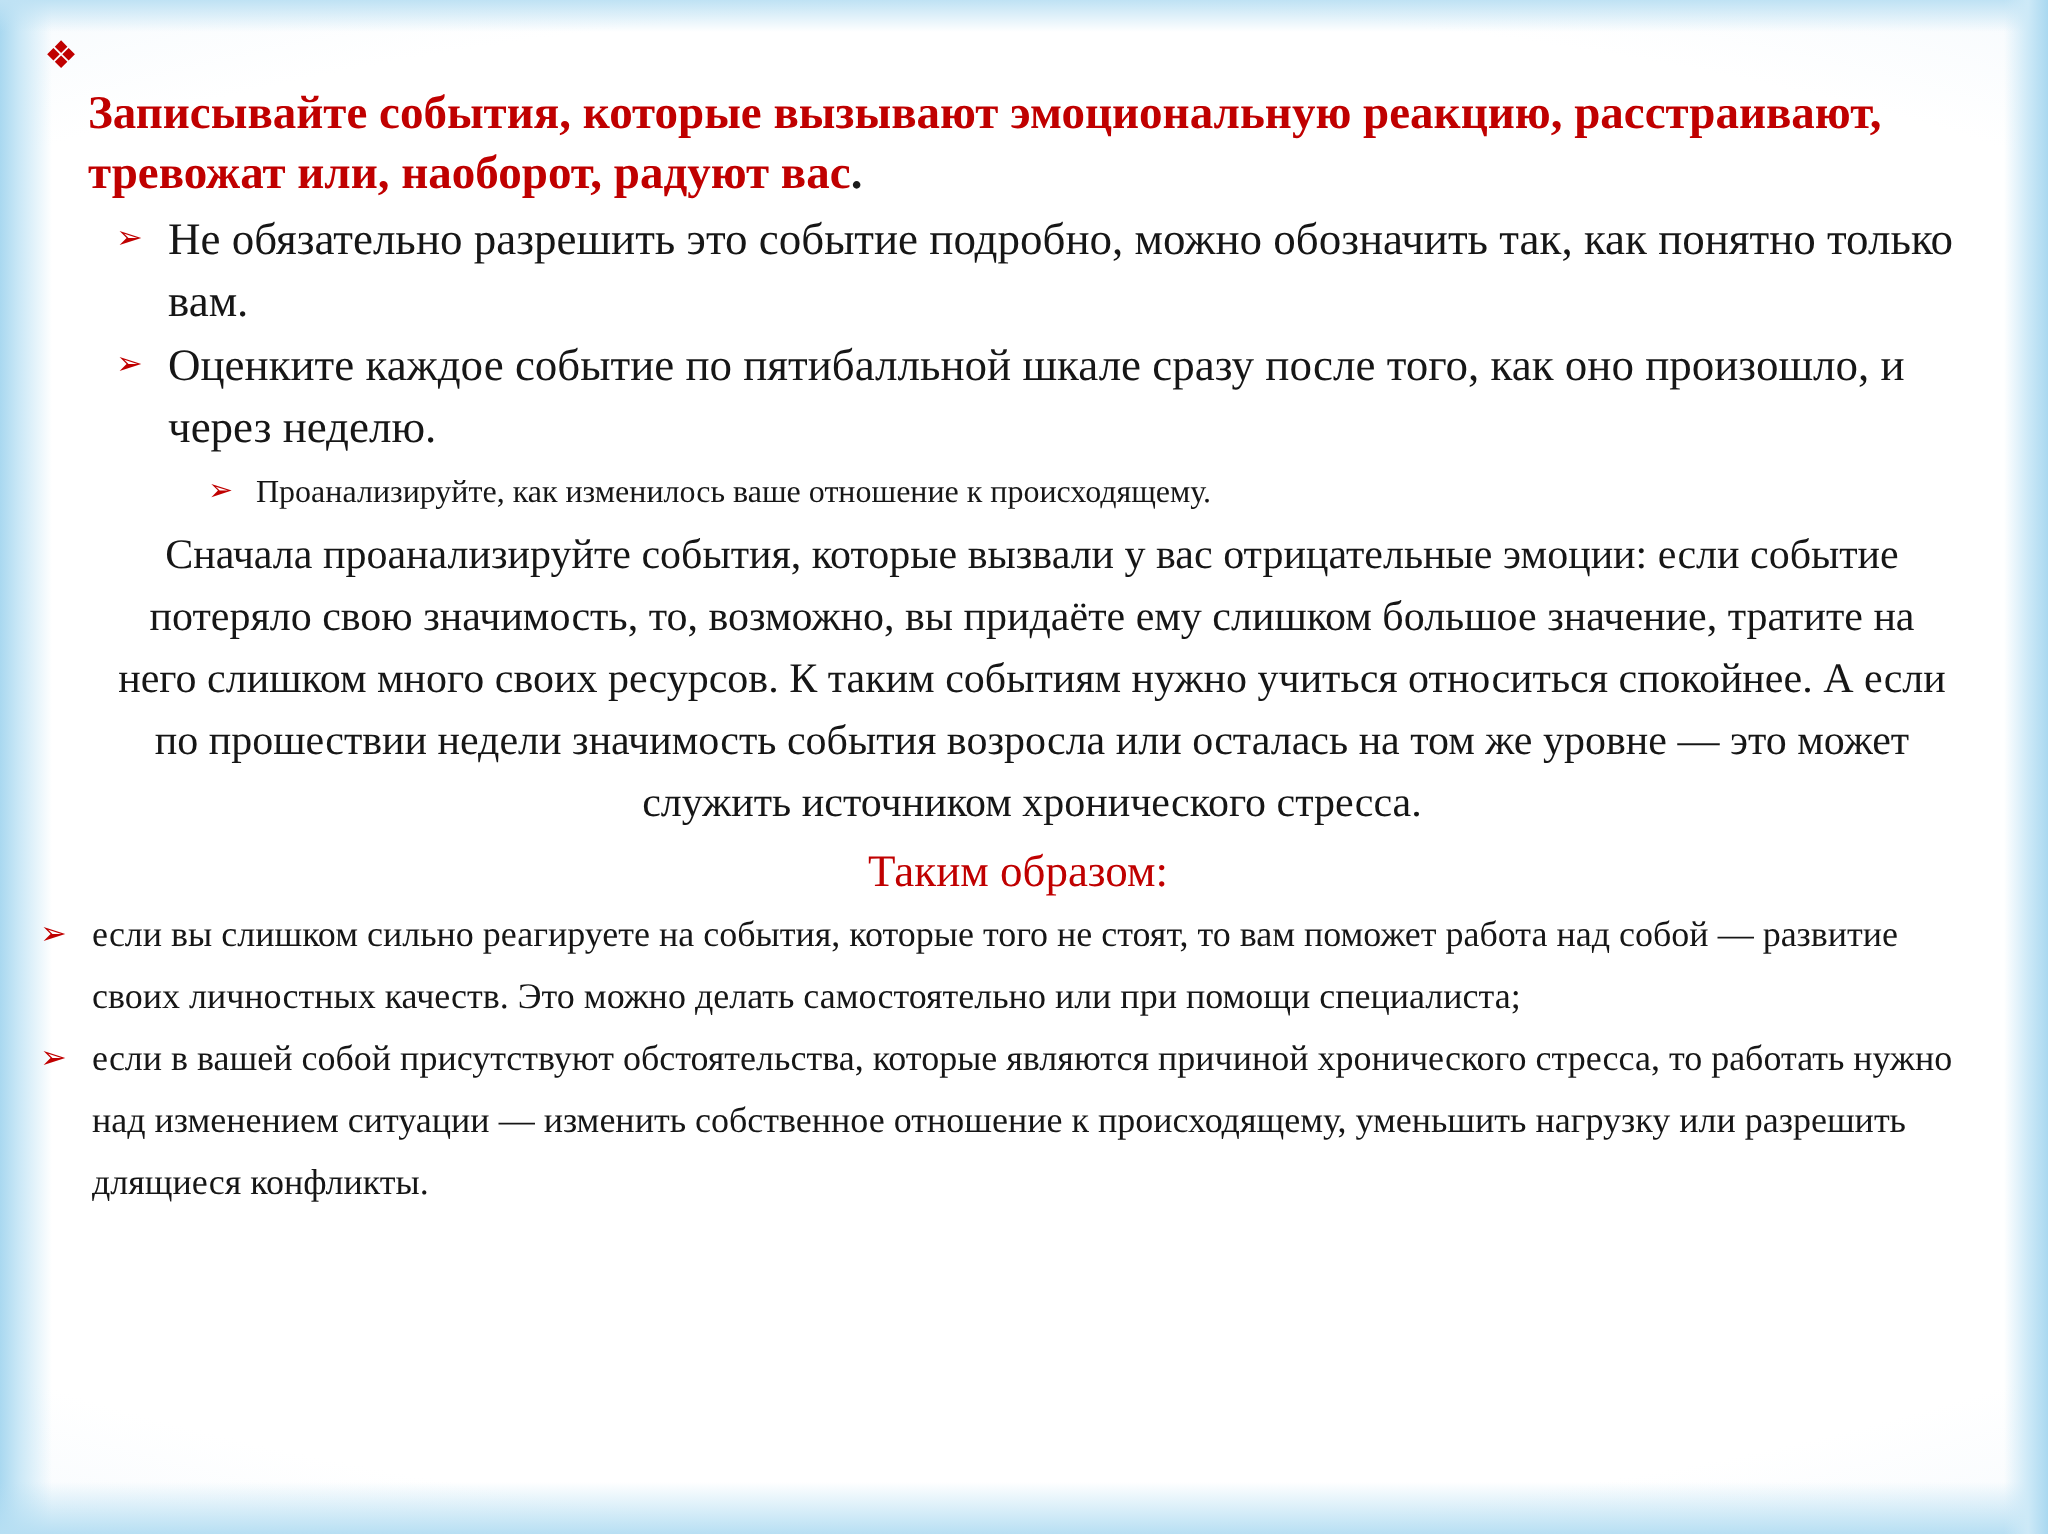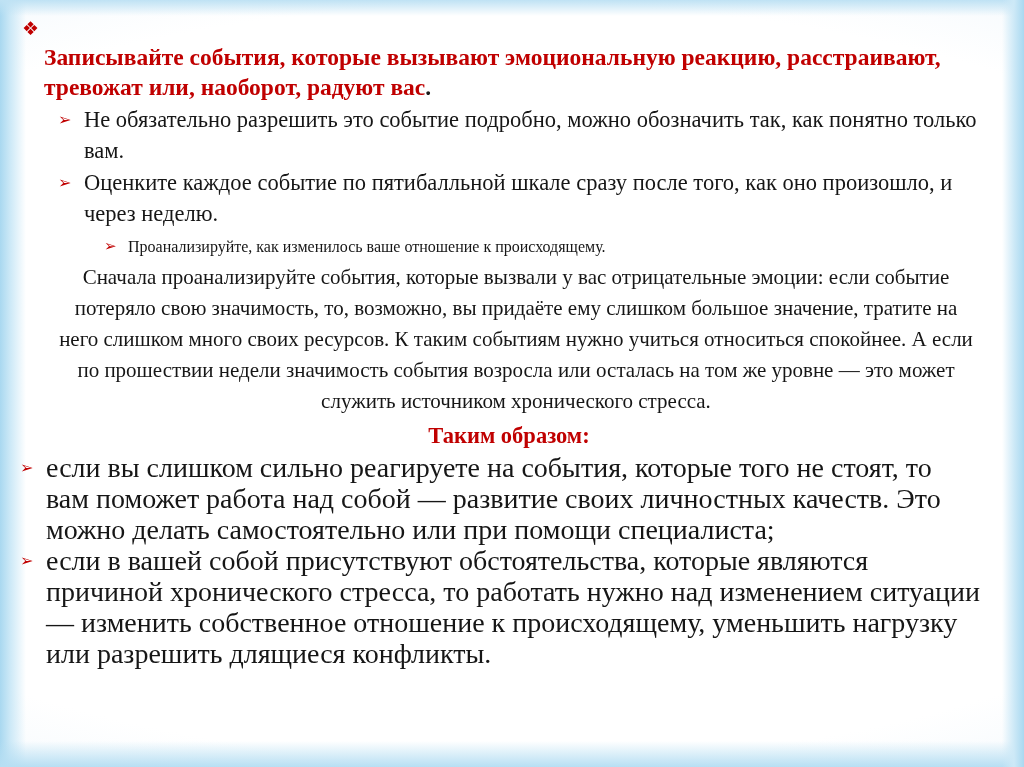--- a/index.html
+++ b/index.html
@@ -134,21 +134,21 @@
     font-size: 21px;
     line-height: 31px;
     text-align: center;
     padding: 0 26px 0 40px;
     margin: 0;
   }
 
   .thus {
     text-align: center;
     color: #c00000;
-    font-weight: bold;
+    font-weight: normal;
     font-size: 22.5px;
     line-height: 33px;
     margin: 2px 0 0 0;
   }
 
   
   .lvl0 {
     display: flex;
     align-items: flex-start;
     margin-top: 0px;
@@ -156,21 +156,21 @@
   }
   .lvl0 .bullet {
     color: #c00000;
     font-size: 16px;
     line-height: 31px;
     width: 26px;
     flex: 0 0 26px;
   }
   .lvl0 .txt {
     color: #161616;
-    font-size: 28px;
+    font-size: 18px;
     line-height: 31px;
     flex: 1;
     padding-right: 20px;
   }
 </style>
 </head>
 <body>
 
 <div class="slide">
   <div class="edge-top"></div>

